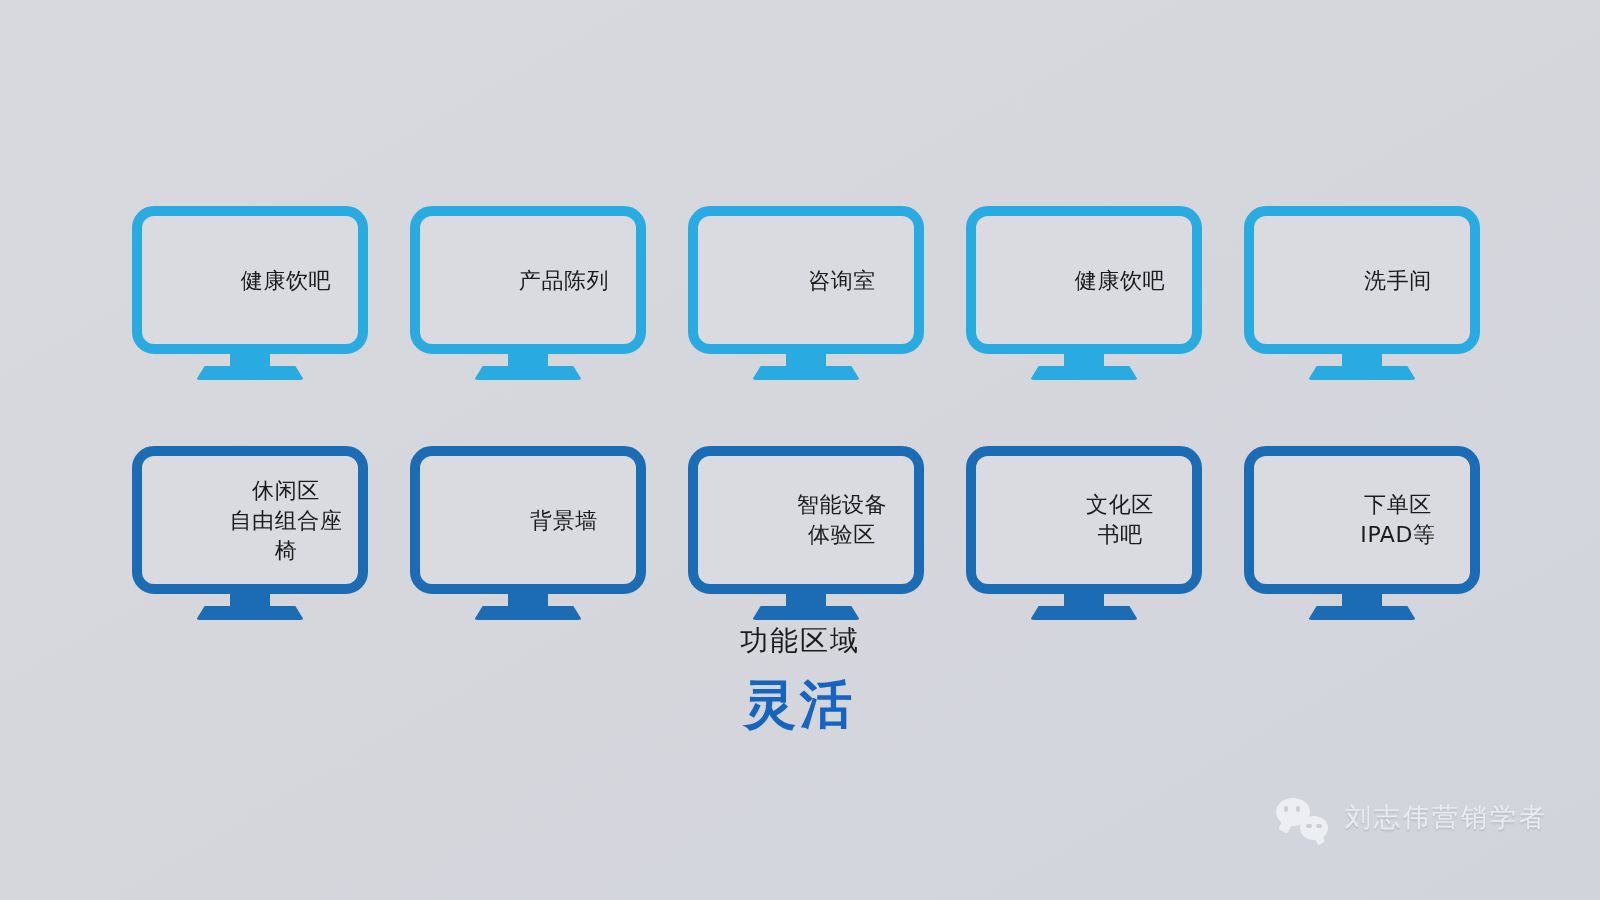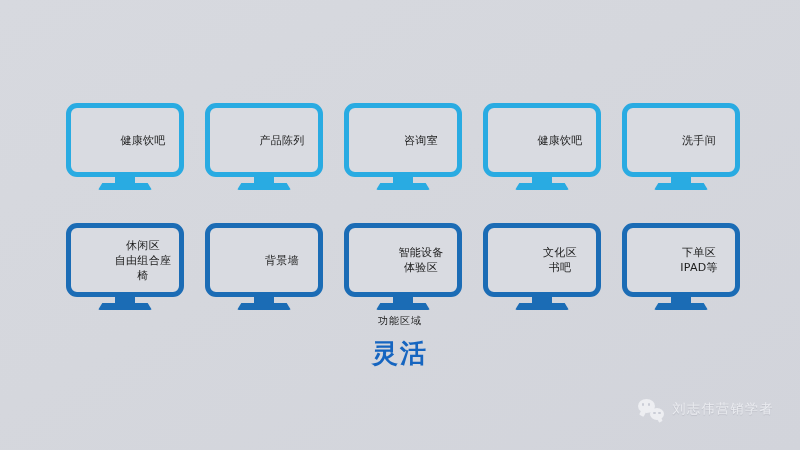--- a/index.html
+++ b/index.html
@@ -106,21 +106,21 @@
 
   
   .caption {
     position: absolute;
     left: 0;
     right: 0;
     top: 312px;
     text-align: center;
   }
   .caption-small {
-    font-size: 10px;
+    font-size: 14px;
     color: #1b1b1b;
     letter-spacing: 1px;
     line-height: 18px;
     font-family: "DejaVu Sans", "Liberation Sans", sans-serif;
   }
   .caption-big {
     margin-top: 3px;
     font-size: 26px;
     font-weight: bold;
     color: #1565c0;

